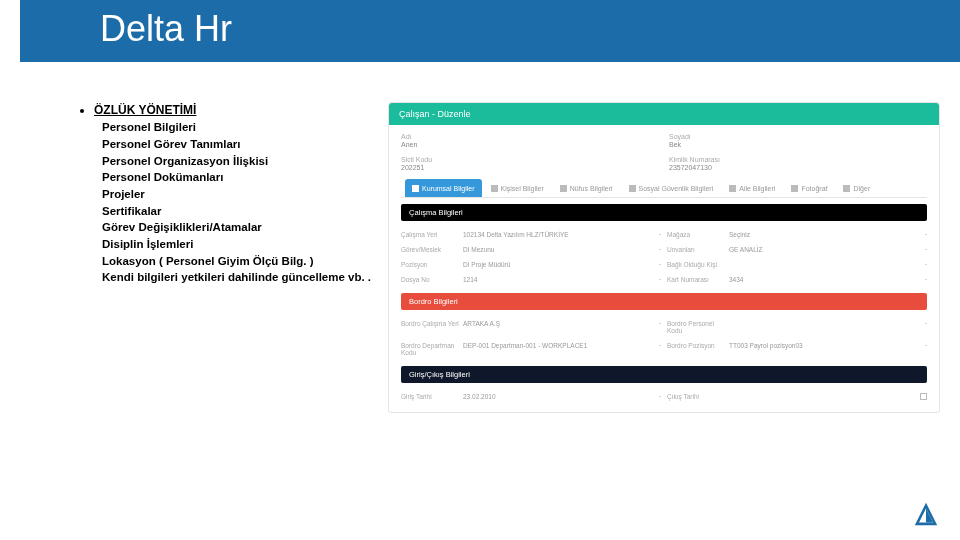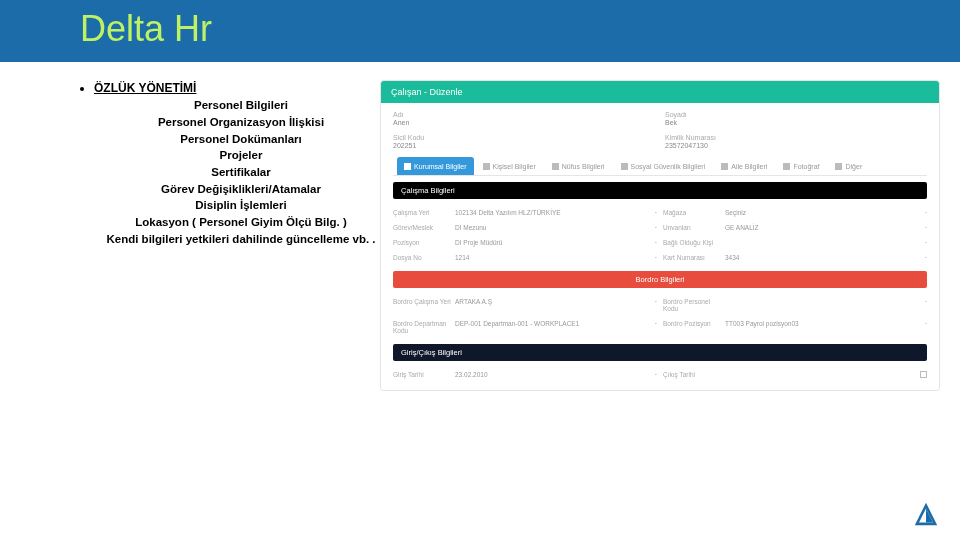--- a/index.html
+++ b/index.html
@@ -1,47 +1,47 @@
 <!DOCTYPE html>
 <html><head>
 <meta charset="utf-8">
 <style>
   * { box-sizing: border-box; margin: 0; padding: 0; }
   body { font-family: Arial, sans-serif; background: #fff; width: 960px; height: 540px; overflow: hidden; }
 
-  .header-bar { background: #1b6ca8; color: #bef264; padding: 8px 0 12px 0; }
+  .header-bar { background: #1b6ca8; color: #ffffff; padding: 8px 0 12px 0; margin-left: 20px; }
   .header-bar h1 { background: #1b6ca8; margin-left: 80px; font-size: 36px; font-weight: 400; font-family: "Segoe UI", Arial, sans-serif; }
 
-  .content { display: flex; padding: 18px 20px 10px 80px; gap: 0; }
+  .content { display: flex; padding: 40px 20px 10px 80px; gap: 8px; }
 
   .left-col { width: 300px; font-size: 12px; line-height: 1.45; }
   .left-col .section-title { font-weight: bold; text-decoration: underline; margin-bottom: 2px; }
   .left-col ul { list-style: disc; padding-left: 14px; }
   .left-col ul li { font-weight: bold; }
-  .left-col .sub { list-style: none; padding-left: 8px; font-weight: normal; text-align: center; }
+  .left-col .sub { list-style: none; padding-left: 8px; font-weight: normal; }
   .left-col .sub div { font-weight: bold; font-size: 11.5px; }
 
   .right-col { flex: 1; font-size: 7px; color: #888; }
 
   .panel { border: 1px solid #e5e5e5; border-radius: 3px; margin-bottom: 15px; background: #fff; }
   .panel-header { padding: 6px 10px; color: #fff; font-size: 9px; border-radius: 3px 3px 0 0; }
   .panel-header.teal { background: #1abc9c; }
   .panel-body { padding: 8px 12px; }
 
   .row2 { display: flex; gap: 10px; margin-bottom: 8px; }
   .row2 .cell { flex: 1; }
   .lbl { color: #aaa; font-size: 7px; display: block; margin-bottom: 1px; }
   .val { color: #888; font-size: 7px; }
 
   .tabs { display: flex; border-bottom: 1px solid #e5e5e5; padding: 0 4px; gap: 2px; font-size: 7px; }
   .tab { padding: 5px 6px; color: #999; border: 1px solid transparent; border-bottom: none; border-radius: 3px 3px 0 0; display: flex; align-items: center; gap: 3px; }
   .tab.active { background: #3498db; color: #fff; }
 
   .section-bar { background: #000000; color: #fff; font-size: 7.5px; padding: 4px 8px; border-radius: 2px; margin: 6px 0; }
-  .section-bar.red { background: #e74c3c; text-align: center; }
+  .section-bar.red { background: #e74c3c; }
   .section-bar.blue { background: #0f172a; }
 
   .grid3 { display: flex; gap: 6px; padding: 4px 0; }
   .grid3 .g { flex: 1; display: flex; }
   .grid3 .g .k { width: 62px; color: #aaa; font-size: 6.5px; }
   .grid3 .g .v { flex: 1; color: #999; font-size: 6.5px; }
   .grid3 .g.sm { flex: 0 0 22px; justify-content: flex-end; }
 
   .footer-logo { position: absolute; bottom: 8px; right: 20px; }
   .footer-logo svg { width: 28px; height: 28px; }
@@ -57,20 +57,21 @@
 </div>
 
 <div class="content">
 
   <div class="left-col">
     <ul>
       <li>
         <span class="section-title">ÖZLÜK YÖNETİMİ</span>
         <div class="sub" id="outline-items">
             <div>Personel Bilgileri</div>
+            <div>Personel Görev Tanımları</div>
             <div>Personel Organizasyon İlişkisi</div>
             <div>Personel Dokümanları</div>
             <div>Projeler</div>
             <div>Sertifikalar</div>
             <div>Görev Değişiklikleri/Atamalar</div>
             <div>Disiplin İşlemleri</div>
             <div>Lokasyon ( Personel Giyim Ölçü Bilg. )</div>
             <div>Kendi bilgileri yetkileri dahilinde güncelleme vb. .</div>
           </div>
       </li>

